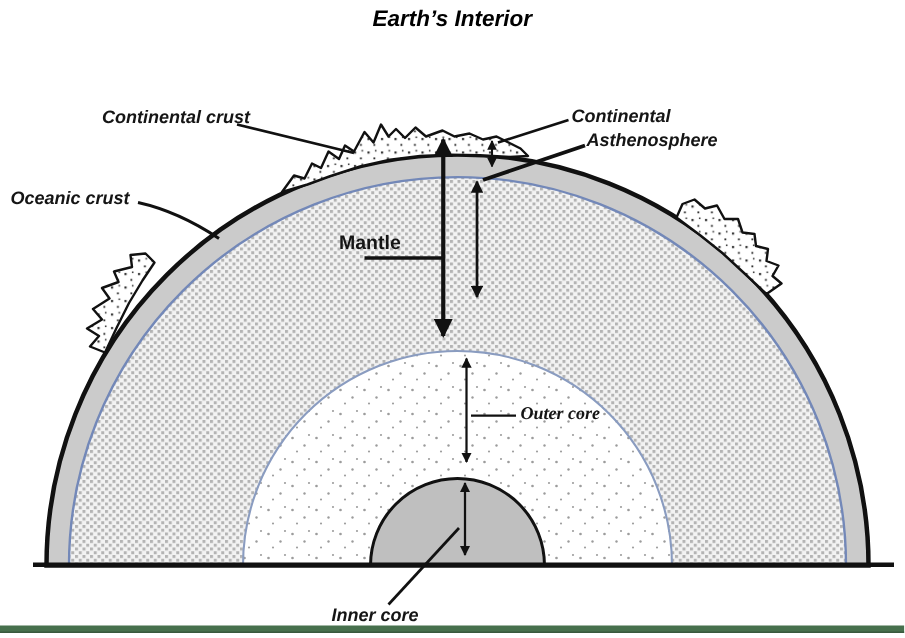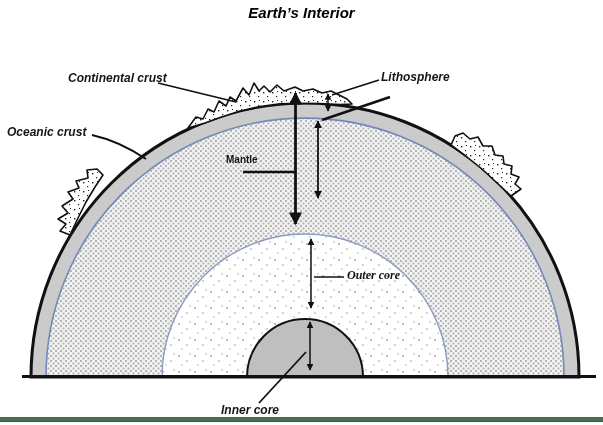--- a/index.html
+++ b/index.html
@@ -26,21 +26,21 @@
     text-align:center;
     font-size:15px;
     font-weight:bold;
     font-style:italic;
     color:#000;
   }
   #lbl-continental{left:68px;top:72px;}
   #lbl-lithosphere{left:381px;top:71px;}
   #lbl-asthenosphere{left:391px;top:87px;}
   #lbl-oceanic{left:7px;top:126px;text-align:center;}
-  #lbl-mantle{left:226px;top:155px;font-style:normal;font-size:10px;}
+  #lbl-mantle{left:226px;top:155px;font-style:normal;font-size:13px;}
   #lbl-outercore{left:347px;top:269px;font-family:Liberation Serif, serif;}
   #lbl-innercore{left:221px;top:404px;}
   #bottom-bar{
     position:absolute;
     left:0;top:417px;
     width:603px;height:4px;
     background:#47704d;
     border-bottom:1px solid #39593e;
   }
 </style>
@@ -107,20 +107,21 @@
     <line x1="295.5" y1="93" x2="295.5" y2="224" stroke="#111111" stroke-width="2.8" marker-start="url(#ah)" marker-end="url(#ah)"></line>
     <line x1="328" y1="94" x2="328" y2="111" stroke="#111111" stroke-width="1.4" marker-start="url(#ah)" marker-end="url(#ah)"></line>
     <line x1="318" y1="121" x2="318" y2="198" stroke="#111111" stroke-width="1.8" marker-start="url(#ah)" marker-end="url(#ah)"></line>
     <line x1="311" y1="239" x2="311" y2="308" stroke="#111111" stroke-width="1.5" marker-start="url(#ah)" marker-end="url(#ah)"></line>
     <line x1="310" y1="322" x2="310" y2="370" stroke="#111111" stroke-width="1.5" marker-start="url(#ah)" marker-end="url(#ah)"></line>
   </svg>
 
   <div id="title">Earth’s Interior</div>
 
   <div class="lbl" id="lbl-continental">Continental crust</div>
-  <div class="lbl" id="lbl-lithosphere">Lithosphere</div>
+  <div class="lbl" id="lbl-lithosphere">Continental</div>
+  <div class="lbl" id="lbl-asthenosphere">Asthenosphere</div>
   <div class="lbl" id="lbl-oceanic">Oceanic crust</div>
   <div class="lbl" id="lbl-mantle">Mantle</div>
   <div class="lbl" id="lbl-outercore">Outer core</div>
   <div class="lbl" id="lbl-innercore">Inner core</div>
 
   <div id="bottom-bar"></div>
 </div>
 
 </body></html>

